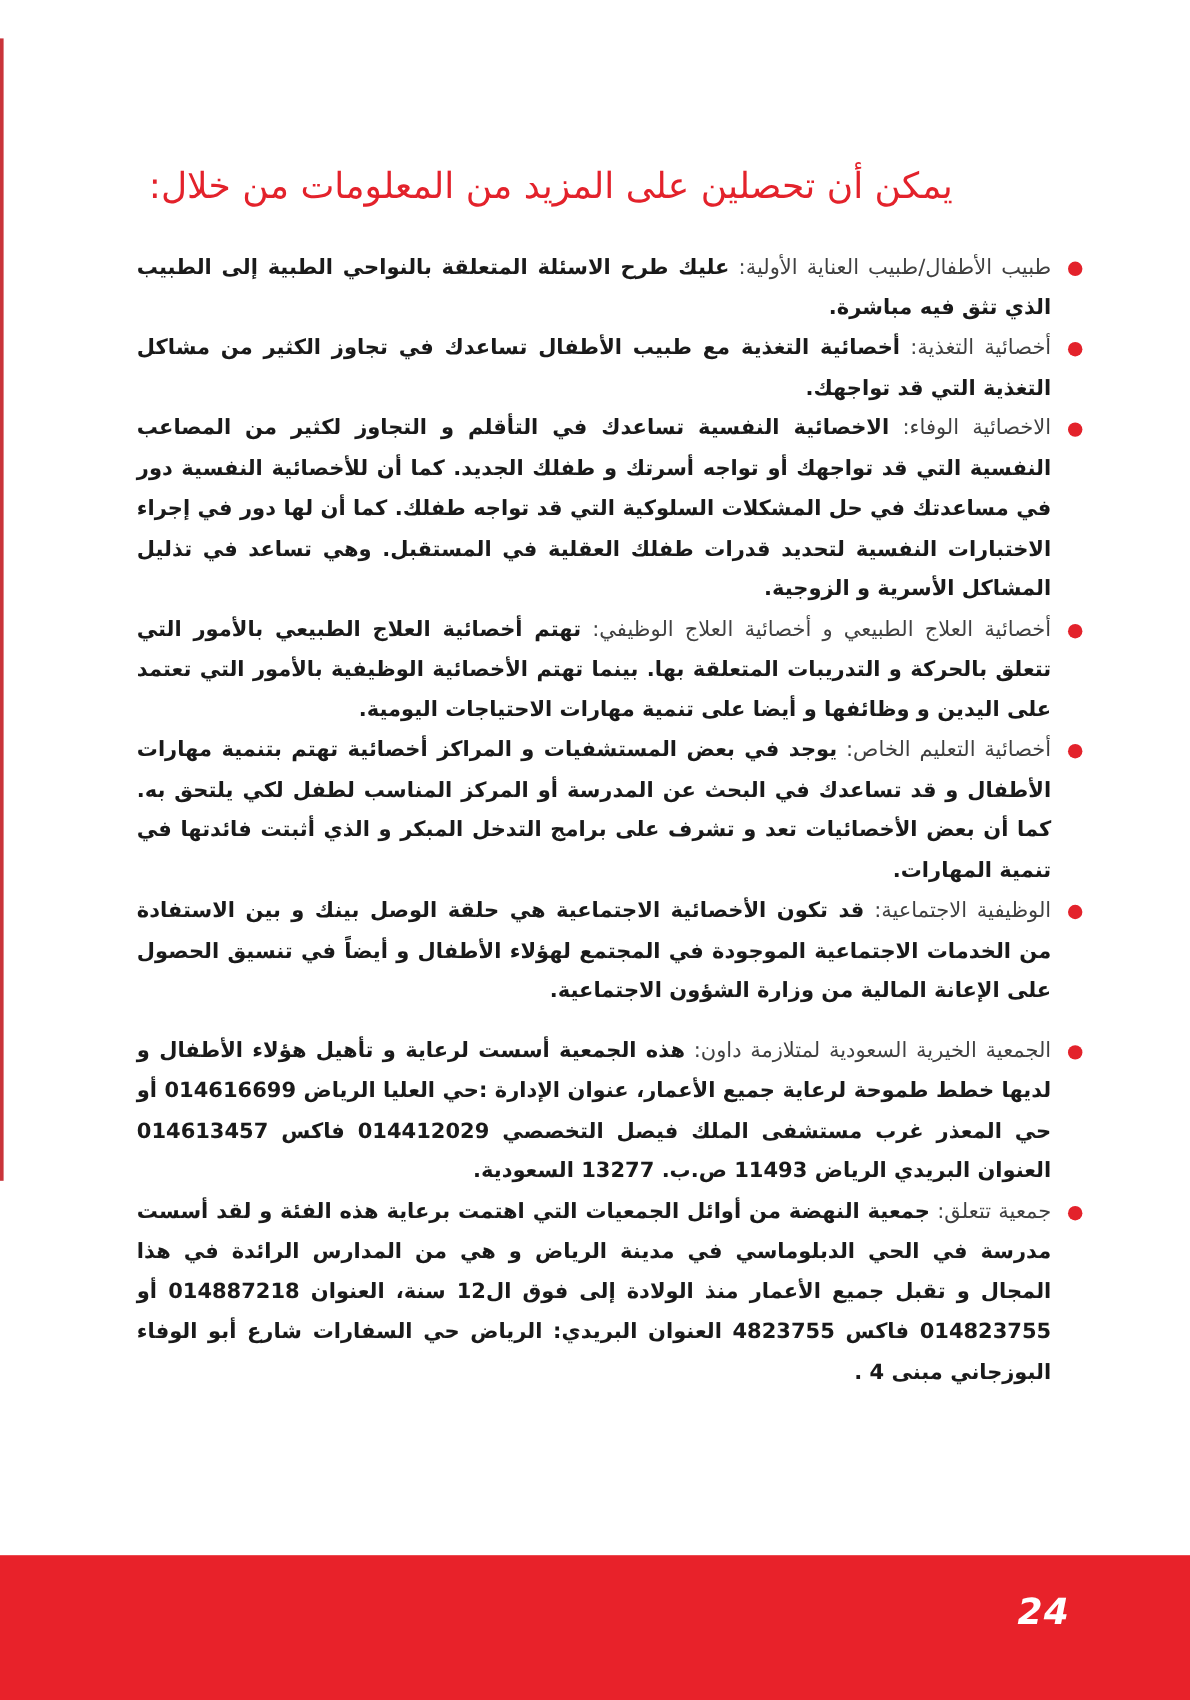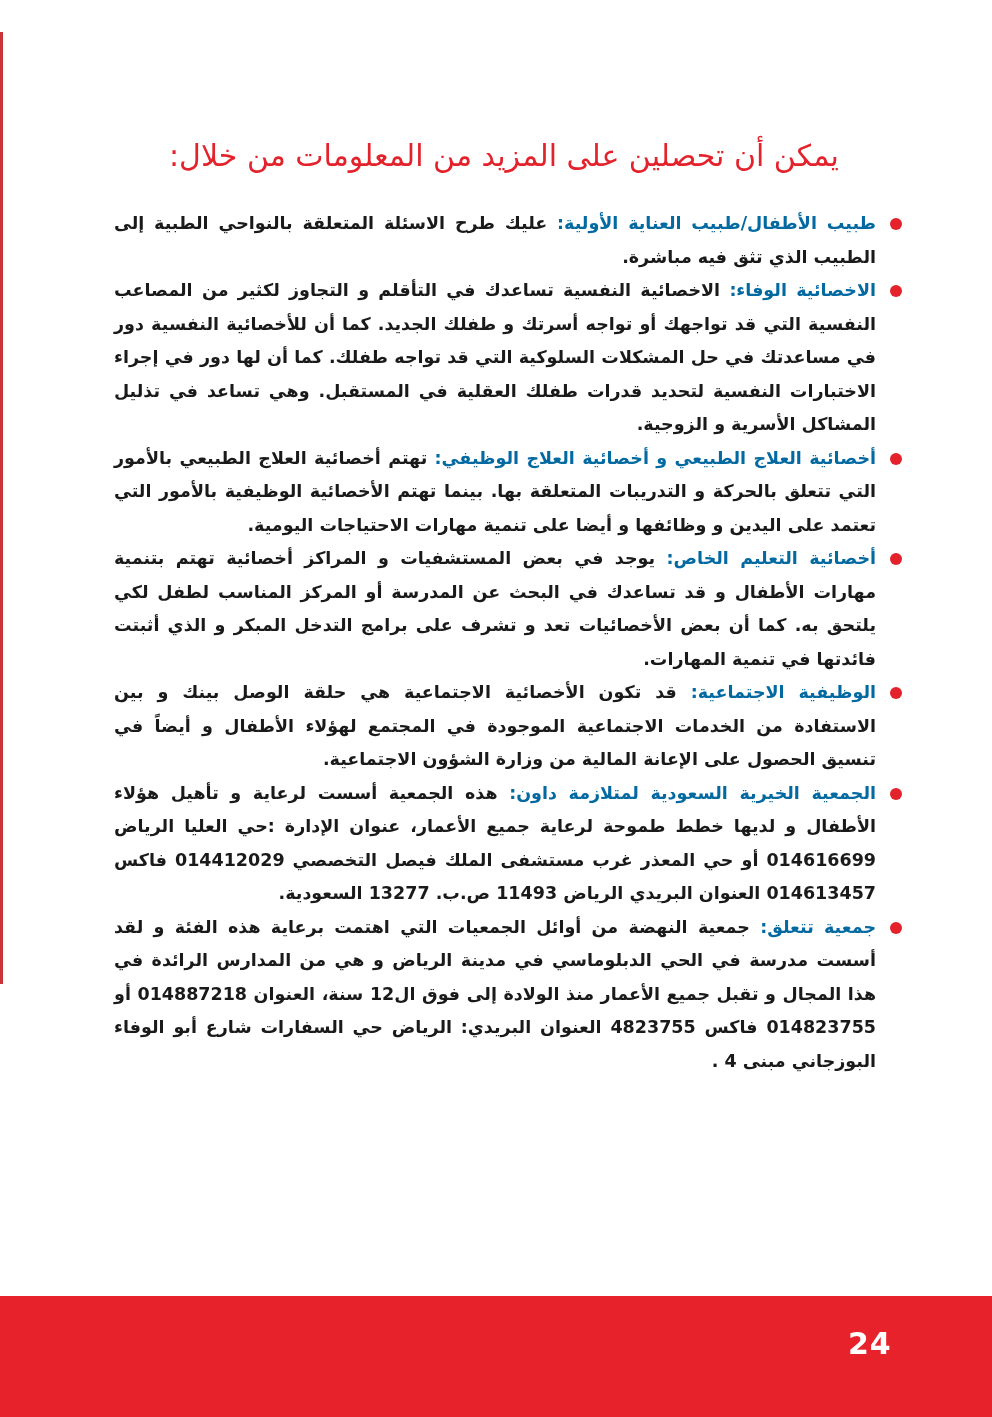--- a/index.html
+++ b/index.html
@@ -20,21 +20,21 @@
       top: 32px;
       width: 3px;
       height: 952px;
       background: #c9343a;
     }
     .page-title {
       position: absolute;
       top: 132px;
       right: 108px;
       width: 760px;
-      text-align: center;
+      text-align: left;
       font-family: "DejaVu Sans", sans-serif;
       font-size: 30px;
       font-weight: normal;
       color: #e3222b;
       line-height: 48px;
       letter-spacing: -0.5px;
     }
     .content {
       position: absolute;
       top: 207px;
@@ -44,66 +44,71 @@
     .item {
       position: relative;
       padding-right: 28px;
       font-size: 17.5px;
       font-weight: bold;
       line-height: 33.5px;
       text-align: justify;
       text-align-last: right;
       color: #1a1a1a;
     }
-    .item.spaced { }
+    .item.spaced { margin-top: 16px; }
     .bullet {
       position: absolute;
       right: 2px;
       top: 11px;
       width: 12px;
       height: 12px;
       border-radius: 50%;
       background: #e3222b;
     }
     .item-label {
-      color: #0369a1;
-      font-weight: bold;
+      color: #404040;
+      font-weight: normal;
     }
     .item-label::after { content: " "; }
     .footer {
       position: absolute;
       left: 0;
       top: 1296px;
       width: 992px;
       height: 121px;
       background: #e8222a;
     }
     .page-number {
       position: absolute;
       left: 848px;
       top: 30px;
       font-family: "DejaVu Sans", sans-serif;
       font-weight: bold;
       font-size: 30px;
       color: #ffffff;
       direction: ltr;
       letter-spacing: 1px;
+      font-style: italic;
     }
   </style>
 </head>
 <body>
 
 <div class="left-edge"></div>
 
 <h1 class="page-title">يمكن أن تحصلين على المزيد من المعلومات من خلال:</h1>
 
 <div class="content">
   <div class="item">
     <span class="bullet"></span>
     <span class="item-label">طبيب الأطفال/طبيب العناية الأولية:</span><span>عليك طرح الاسئلة المتعلقة بالنواحي الطبية إلى الطبيب الذي تثق فيه مباشرة.</span>
+  </div>
+  <div class="item">
+    <span class="bullet"></span>
+    <span class="item-label">أخصائية التغذية:</span><span>أخصائية التغذية مع طبيب الأطفال تساعدك في تجاوز الكثير من مشاكل التغذية التي قد تواجهك.</span>
   </div>
   <div class="item">
     <span class="bullet"></span>
     <span class="item-label">الاخصائية الوفاء:</span><span>الاخصائية النفسية تساعدك في التأقلم و التجاوز لكثير من المصاعب النفسية التي قد تواجهك أو تواجه أسرتك و طفلك الجديد. كما أن للأخصائية النفسية دور في مساعدتك في حل المشكلات السلوكية التي قد تواجه طفلك. كما أن لها دور في إجراء الاختبارات النفسية لتحديد قدرات طفلك العقلية في المستقبل. وهي تساعد في تذليل المشاكل الأسرية و الزوجية.</span>
   </div>
   <div class="item">
     <span class="bullet"></span>
     <span class="item-label">أخصائية العلاج الطبيعي و أخصائية العلاج الوظيفي:</span><span>تهتم أخصائية العلاج الطبيعي بالأمور التي تتعلق بالحركة و التدريبات المتعلقة بها. بينما تهتم الأخصائية الوظيفية بالأمور التي تعتمد على اليدين و وظائفها و أيضا على تنمية مهارات الاحتياجات اليومية.</span>
   </div>
   <div class="item">

